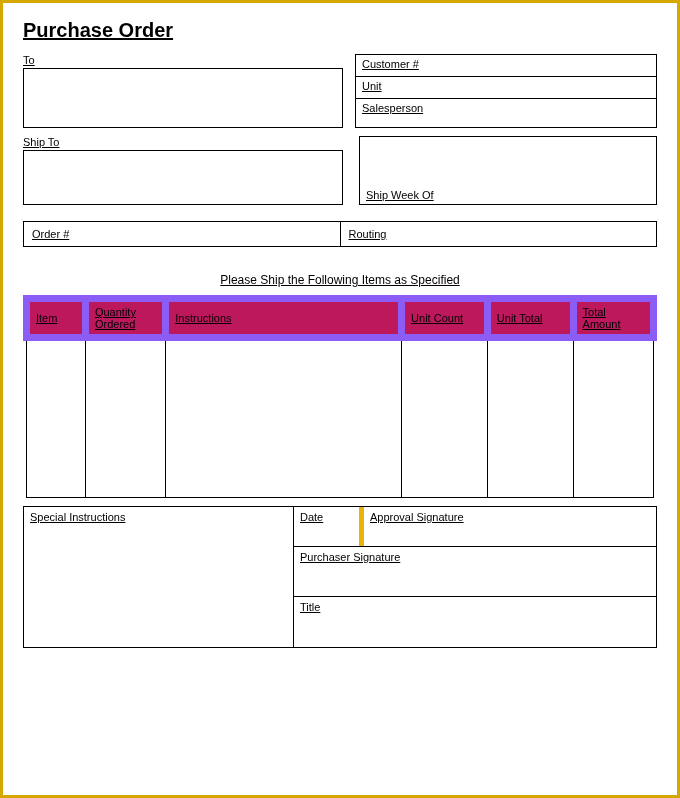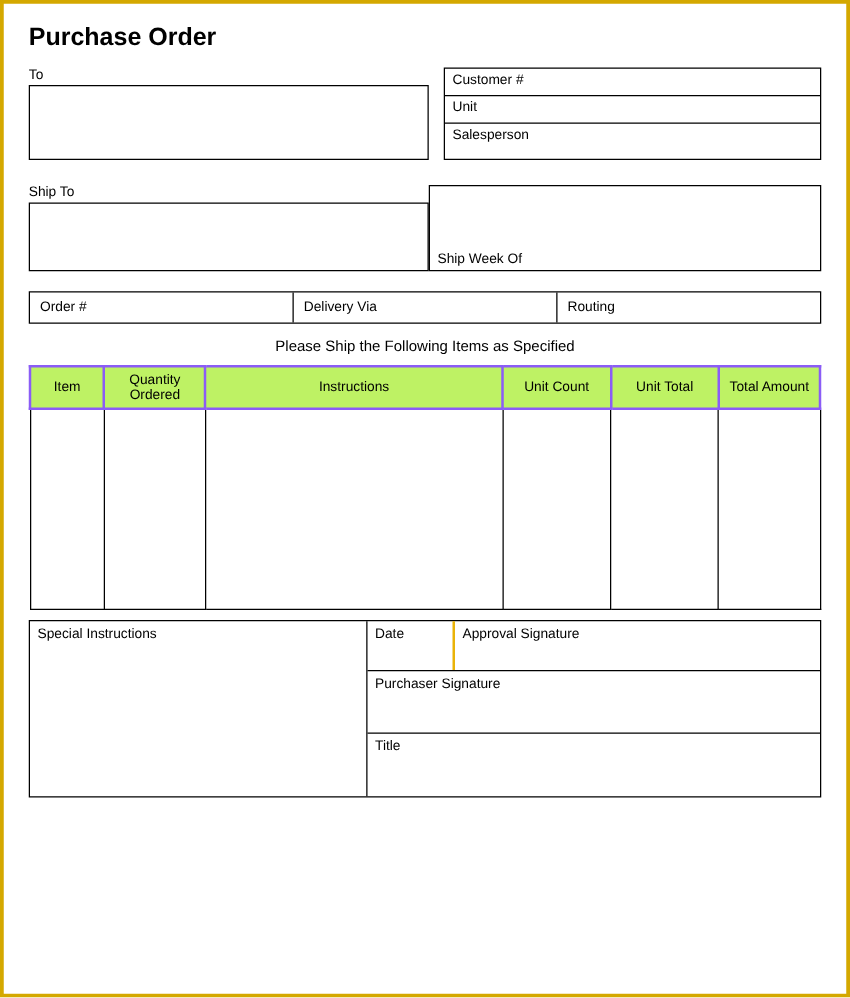--- a/index.html
+++ b/index.html
@@ -16,33 +16,34 @@
       font-size: 12px;
       color: #000;
     }
 
     .page-container {
       width: 680px;
       height: 798px;
       border: 3px solid #d4a800;
       padding: 16px 20px;
       background: #fff;
+      text-decoration: underline;
     }
 
     .page-title {
       font-size: 20px;
       font-weight: bold;
       margin-bottom: 12px;
     }
 
     
     .top-section {
       display: flex;
       gap: 12px;
-      margin-bottom: 20px;
+      margin-bottom: 8px;
     }
 
     .to-block {
       display: flex;
       flex-direction: column;
       flex: 0 0 320px;
     }
 
     .to-label {
       font-size: 11px;
@@ -69,21 +70,21 @@
       border-bottom: 1px solid #000;
     }
 
     .rf-row:last-child {
       border-bottom: none;
     }
 
     
     .ship-section {
       display: flex;
-      gap: 0;
+      gap: 16px;
       margin-bottom: 16px;
     }
 
     .ship-to-block {
       display: flex;
       flex-direction: column;
       flex: 0 0 320px;
     }
 
     .ship-to-label {
@@ -107,21 +108,21 @@
     }
 
     .ship-week-label {
       font-size: 11px;
     }
 
     
     .order-row {
       display: flex;
       border: 1px solid #000;
-      margin-bottom: 11px;
+      margin-bottom: 26px;
       margin-top: 8px;
     }
 
     .order-cell {
       padding: 6px 8px;
       font-size: 11px;
       flex: 1;
       border-right: 1px solid #000;
     }
 
@@ -137,26 +138,26 @@
     }
 
     
     .items-table {
       width: 100%;
       border-collapse: collapse;
       margin-bottom: 0;
     }
 
     .items-table th {
-      border: 2px solid #8b5cf6;
-      padding: 4px 6px;
-      text-align: center;
+      border: 7px solid #8b5cf6;
+      padding: 4px 6px;
+      text-align: left;
       font-size: 11px;
       font-weight: normal;
-      background: #bef264;
+      background: #be185d;
     }
 
     .items-table td {
       border: 1px solid #000;
       height: 160px;
       vertical-align: top;
       padding: 4px 6px;
       font-size: 11px;
     }
 
@@ -204,21 +205,21 @@
     }
 
     .date-row {
       display: flex;
       border-bottom: 1px solid #000;
       height: 40px;
     }
 
     .date-cell {
       flex: 0 0 70px;
-      border-right: 2px solid #eab308;
+      border-right: 5px solid #eab308;
       padding: 4px 6px;
       font-size: 11px;
     }
 
     .approval-cell {
       flex: 1;
       padding: 4px 6px;
       font-size: 11px;
     }
 
@@ -271,21 +272,20 @@
       <div class="ship-to-label">Ship To</div>
       <div class="ship-to-input-box"></div>
     </div>
     <div class="ship-week-wrapper">
       <div class="ship-week-label">Ship Week Of</div>
     </div>
   </div>
 
   <div class="order-row">
     <div class="order-cell">Order #</div>
-    <div class="order-cell">Delivery Via</div>
     <div class="order-cell">Routing</div>
   </div>
 
   <div class="please-ship">Please Ship the Following Items as Specified</div>
 
   <table class="items-table">
     <thead>
       <tr>
         <th class="col-item">Item</th>
         <th class="col-qty">Quantity Ordered</th>

